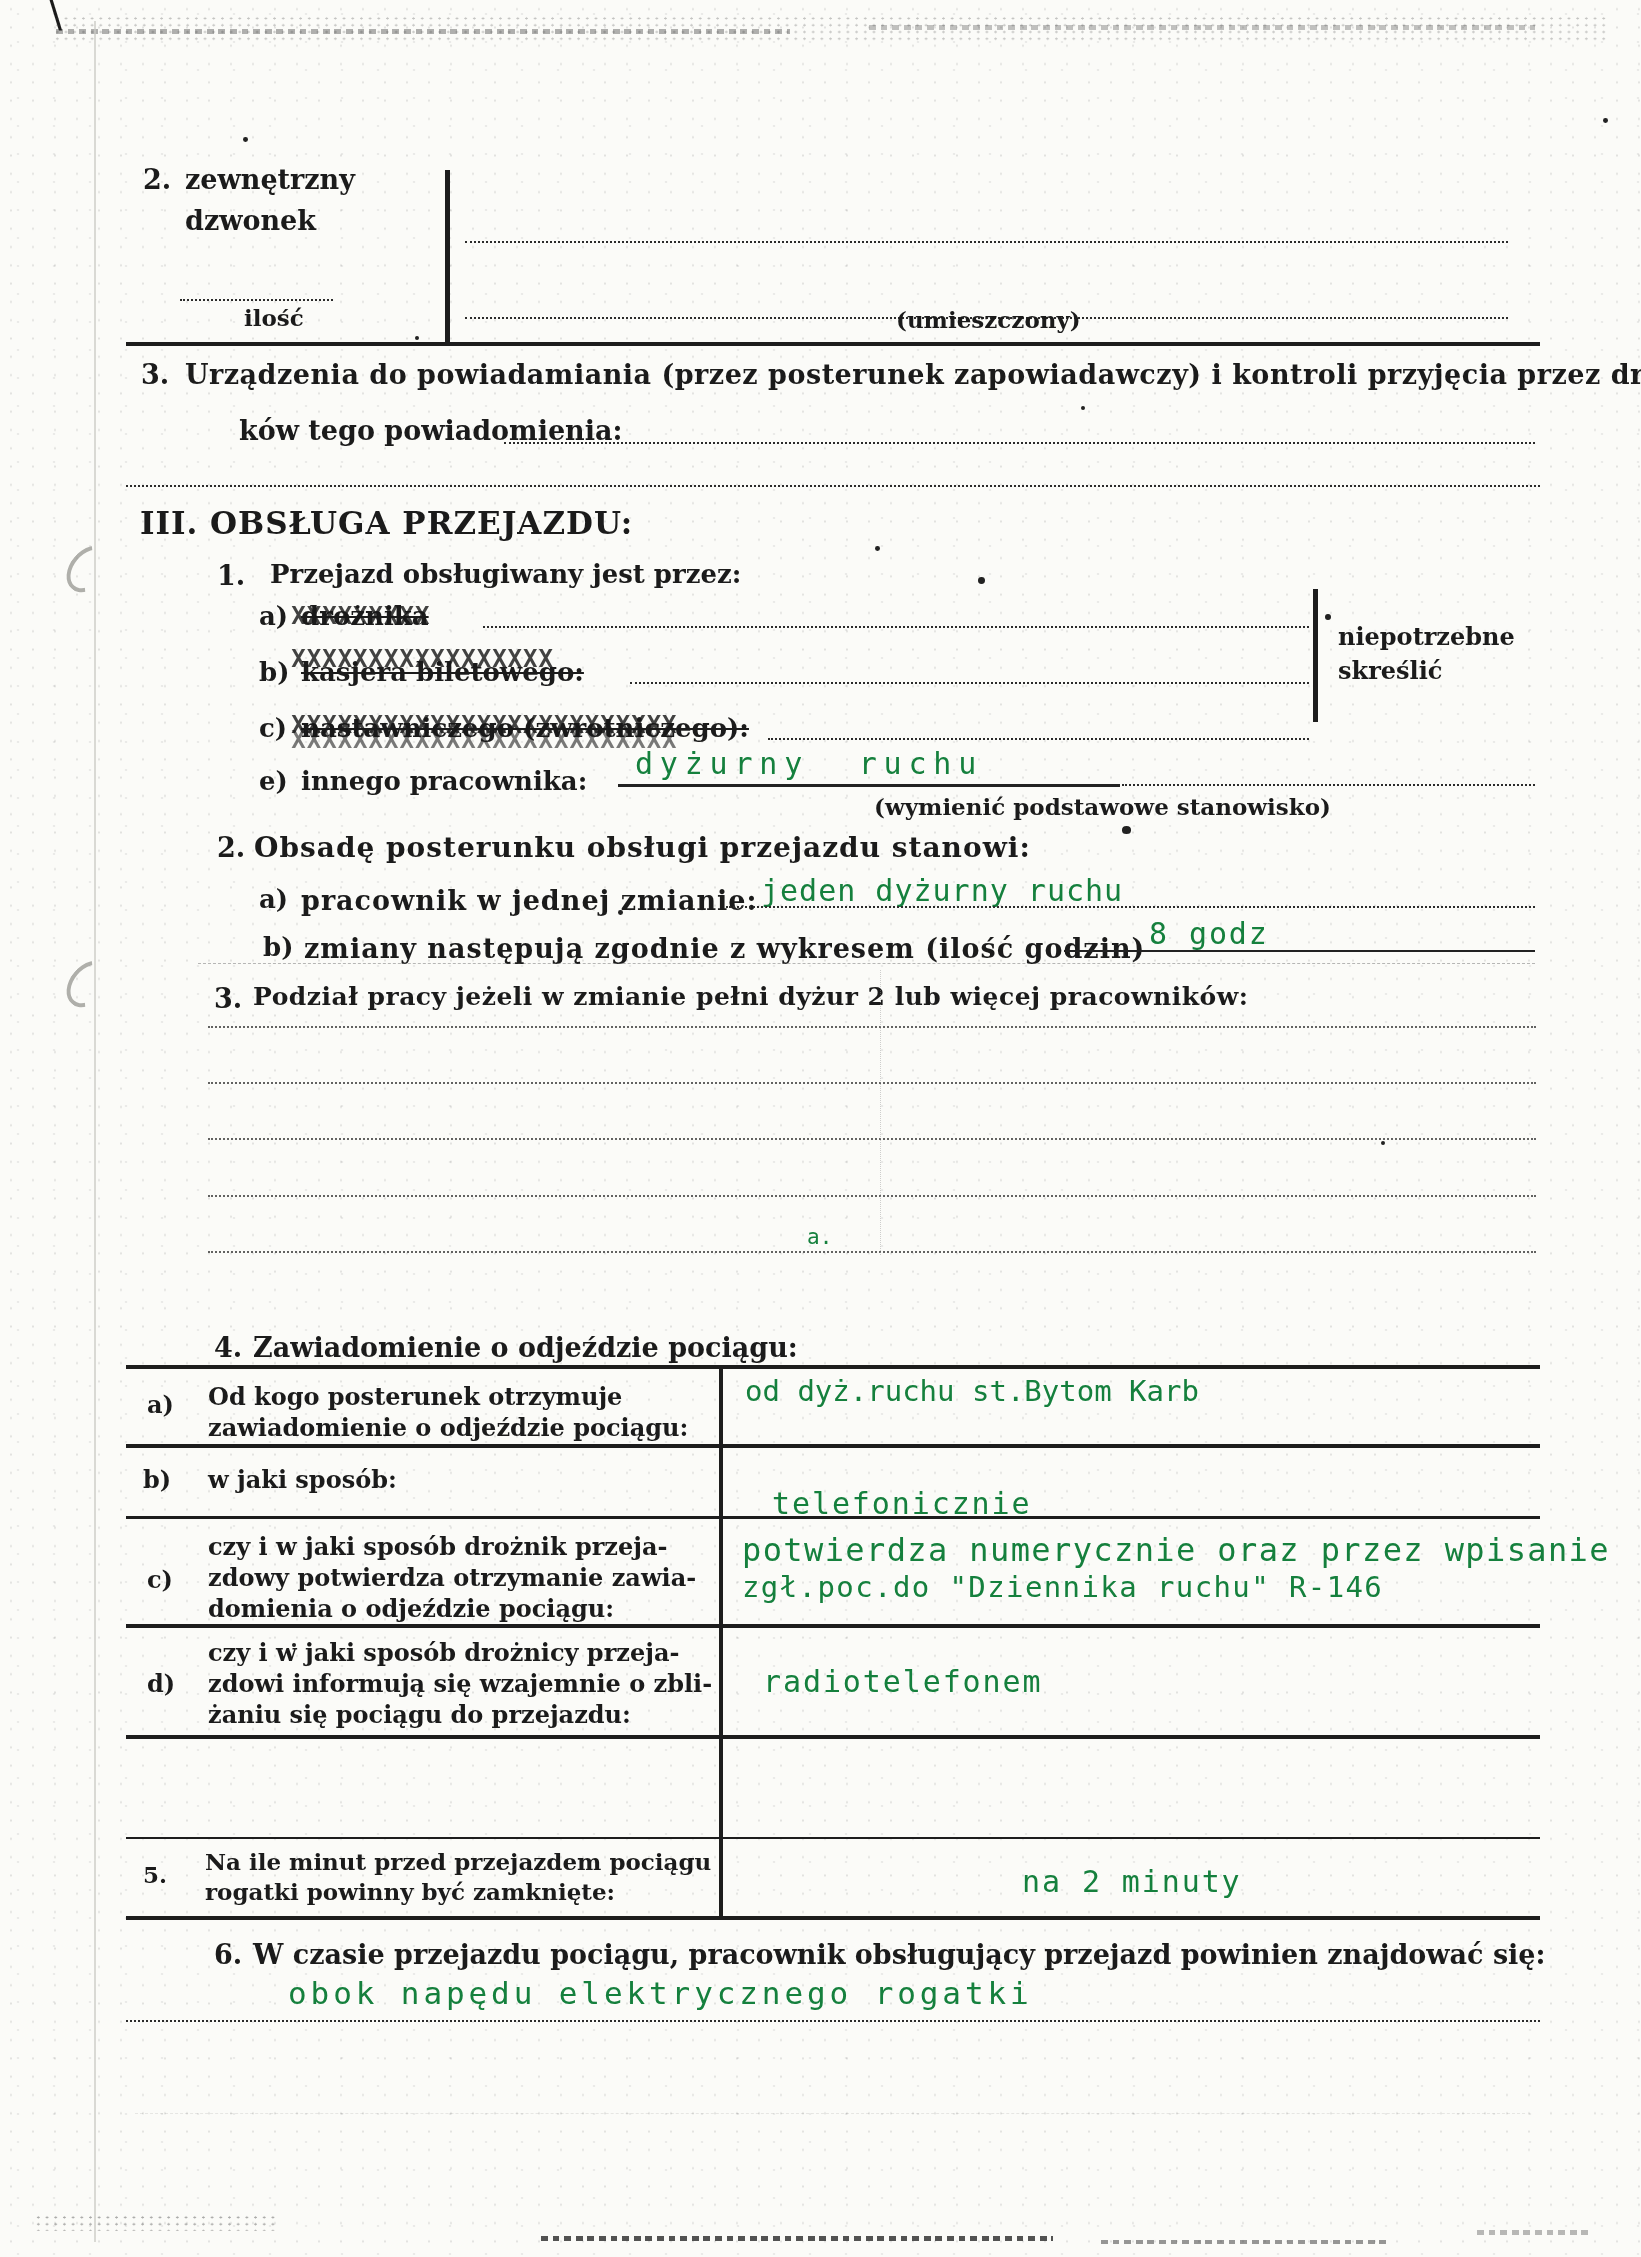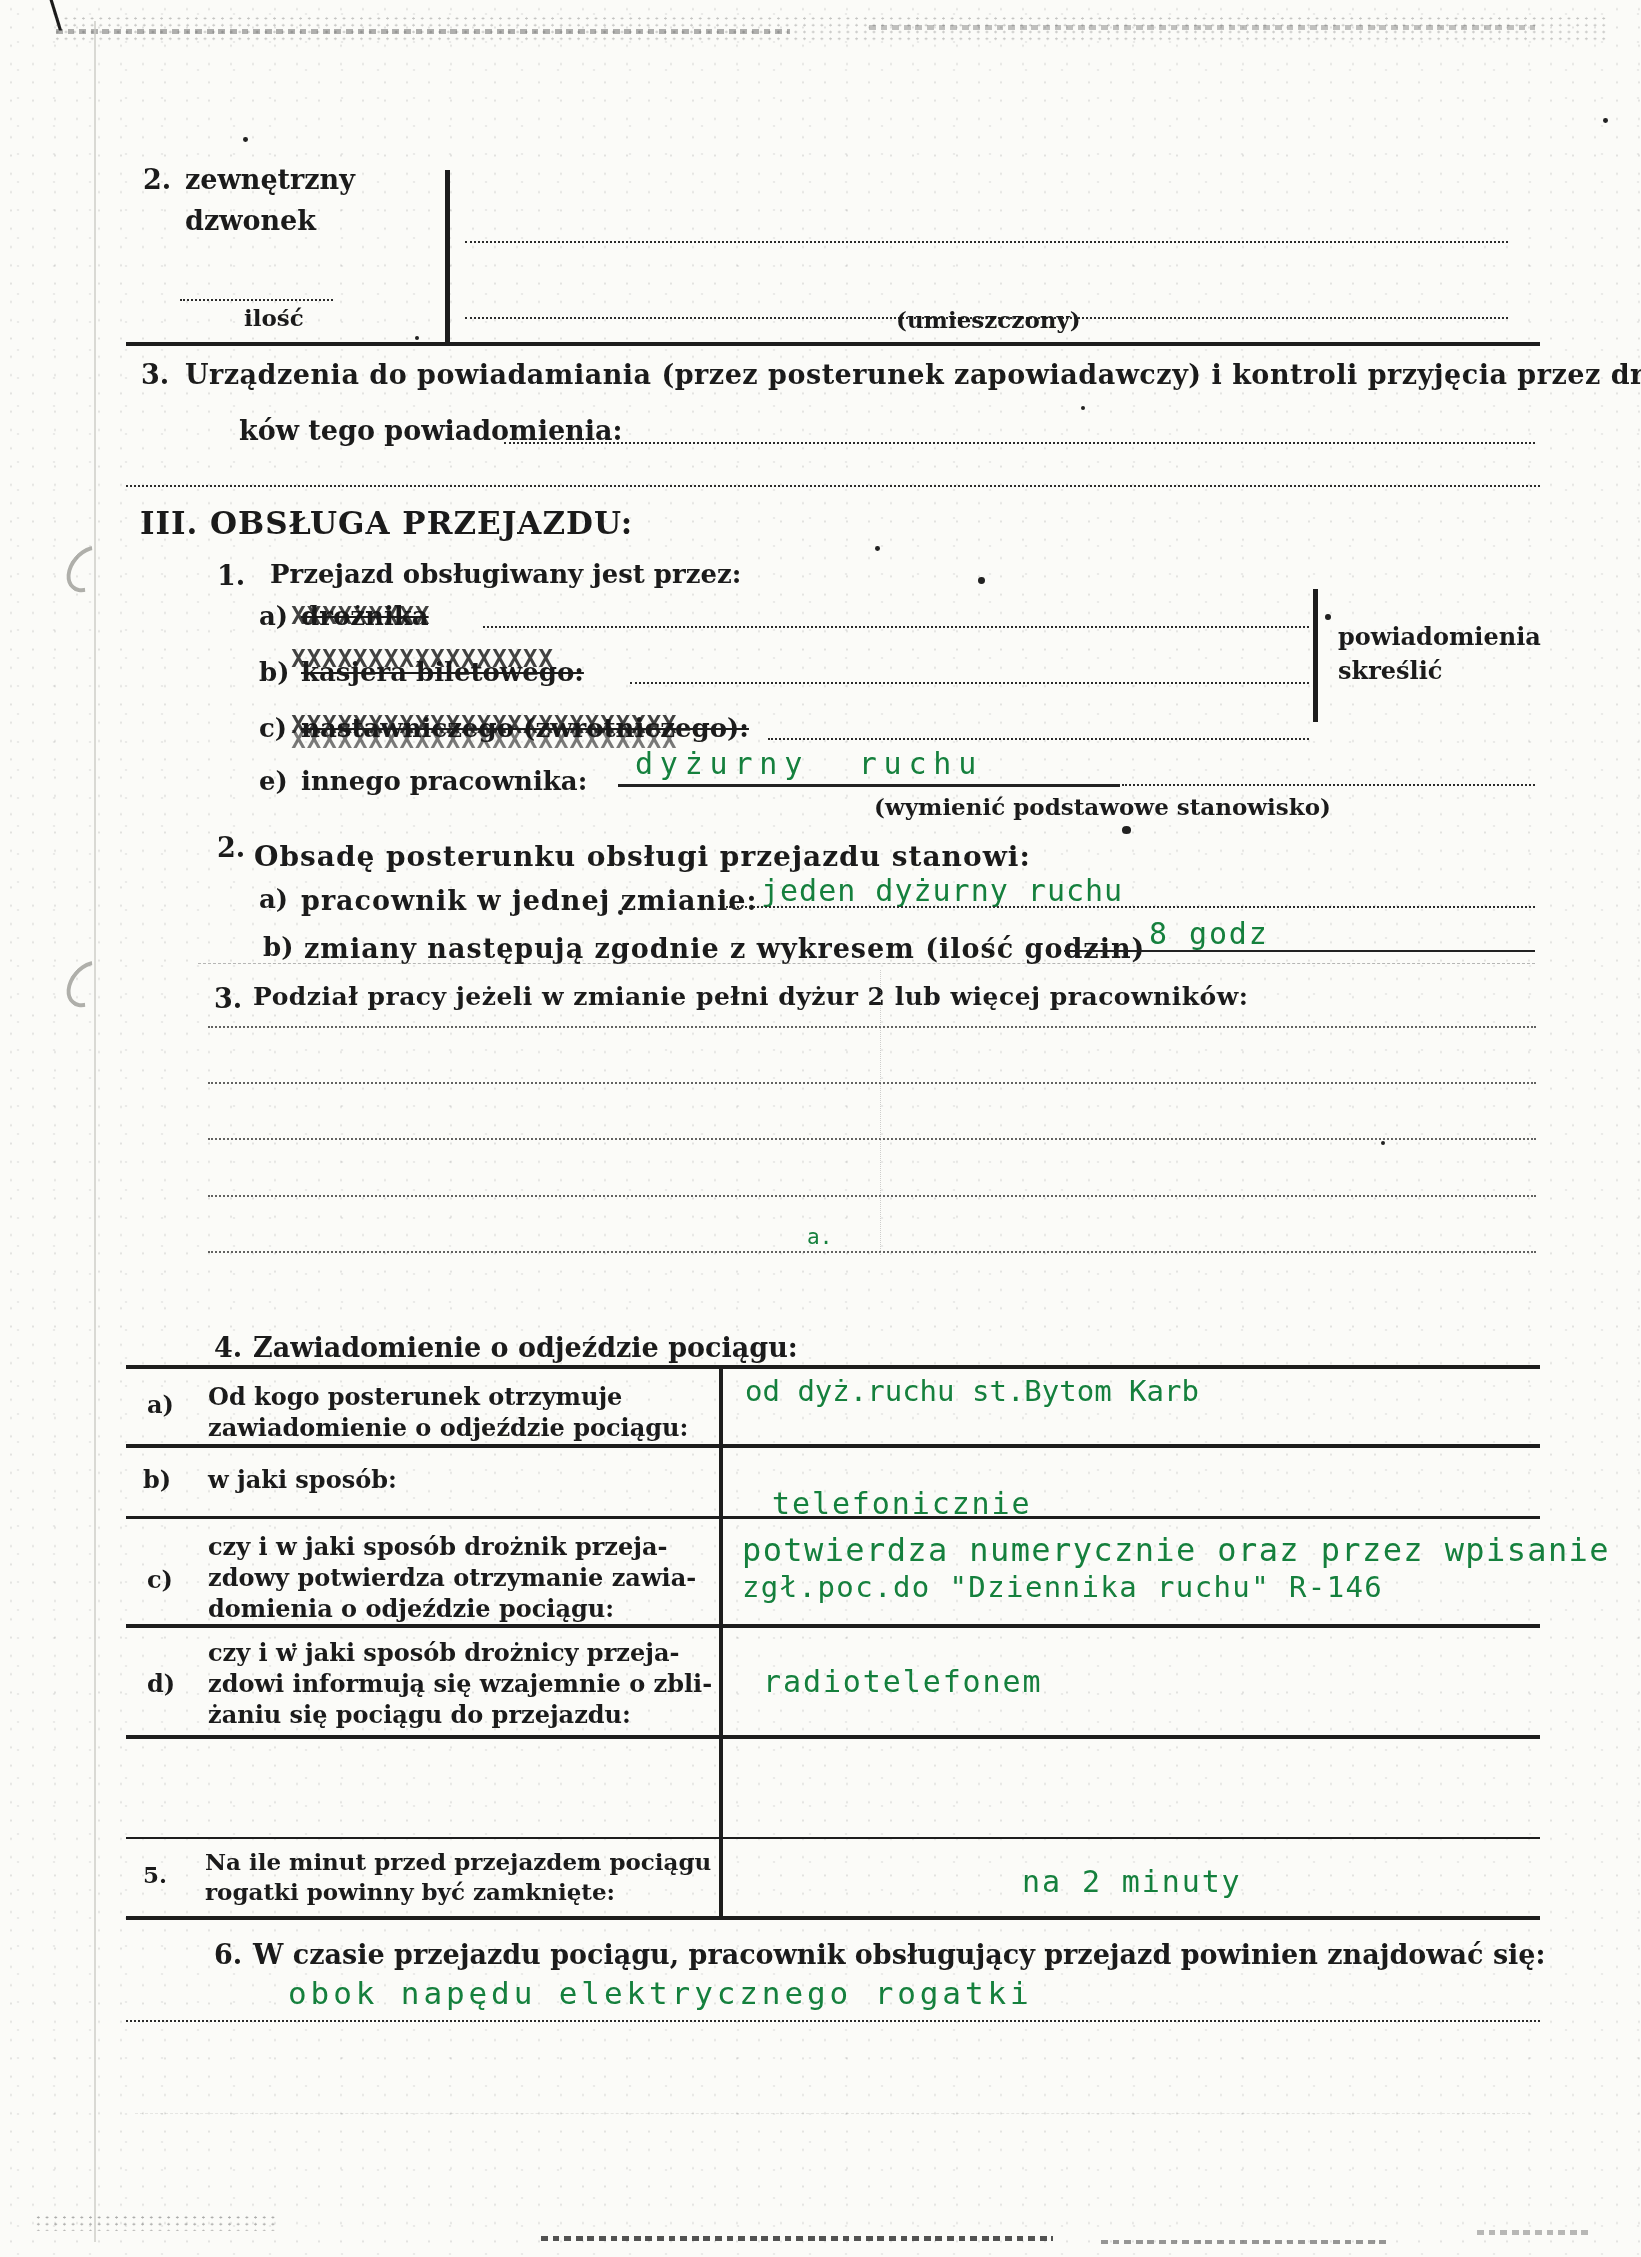--- a/index.html
+++ b/index.html
@@ -97,32 +97,32 @@
   <div class="t" style="left:301px;top:714px;font-size:26px;">
     <span class="struck">
       <span style="text-decoration:line-through;">nastawniczego (zwrotniczego):</span>
       <span class="xov" style="top:-1.9px;">XXXXXXXXXXXXXXXXXXXXXXXXX</span>
       <span class="xov" style="top:12.6px;opacity:.7;">XXXXXXXXXXXXXXXXXXXXXXXXX</span>
     </span>
   </div>
   <div class="dot" style="left:768px;top:738px;width:541px;"></div>
 
   <div class="vbar" style="left:1313px;top:589px;width:4.8px;height:133px;"></div>
-  <div class="t" style="left:1338px;top:623px;font-size:24px;">powiadomienia</div>
+  <div class="t" style="left:1338px;top:623px;font-size:24px;">niepotrzebne</div>
   <div class="t" style="left:1338px;top:657px;font-size:24px;">skreślić</div>
 
   <div class="t" style="left:259px;top:767px;font-size:26px;">e)</div>
   <div class="t" style="left:301px;top:767px;font-size:26px;">innego pracownika:</div>
   <div class="typed" style="left:635px;top:745px;font-size:30px;letter-spacing:6.8px;">dyżurny  ruchu</div>
   <div class="sol" style="left:618px;top:784px;width:502px;height:2.9px;"></div>
   <div class="dot" style="left:1122px;top:784px;width:413px;"></div>
   <div class="t" style="left:874px;top:794px;font-size:23px;">(wymienić podstawowe stanowisko)</div>
 
   <div class="t" style="left:217px;top:832px;font-size:27px;">2.</div>
-  <div class="t" style="left:254px;top:832px;font-size:28px;letter-spacing:1px;margin-top:9px;">Obsadę posterunku obsługi przejazdu stanowi:</div>
+  <div class="t" style="left:254px;top:832px;font-size:28px;letter-spacing:1px;">Obsadę posterunku obsługi przejazdu stanowi:</div>
   <div class="spk" style="left:1122px;top:826px;width:8.7px;height:7.7px;"></div>
 
   <div class="t" style="left:259px;top:885px;font-size:26px;">a)</div>
   <div class="t" style="left:301px;top:885px;font-size:27px;letter-spacing:1px;">pracownik w jednej zmianie:</div>
   <div class="typed" style="left:761px;top:872px;font-size:30px;letter-spacing:1px;">jeden dyżurny ruchu</div>
   <div class="dot" style="left:726px;top:906px;width:809px;"></div>
 
   <div class="t" style="left:263px;top:933px;font-size:26px;">b)</div>
   <div class="t" style="left:304px;top:933px;font-size:27px;letter-spacing:1px;">zmiany następują zgodnie z wykresem (ilość godzin)</div>
   <div class="typed" style="left:1149px;top:915px;font-size:30px;letter-spacing:1.9px;">8 godz</div>

